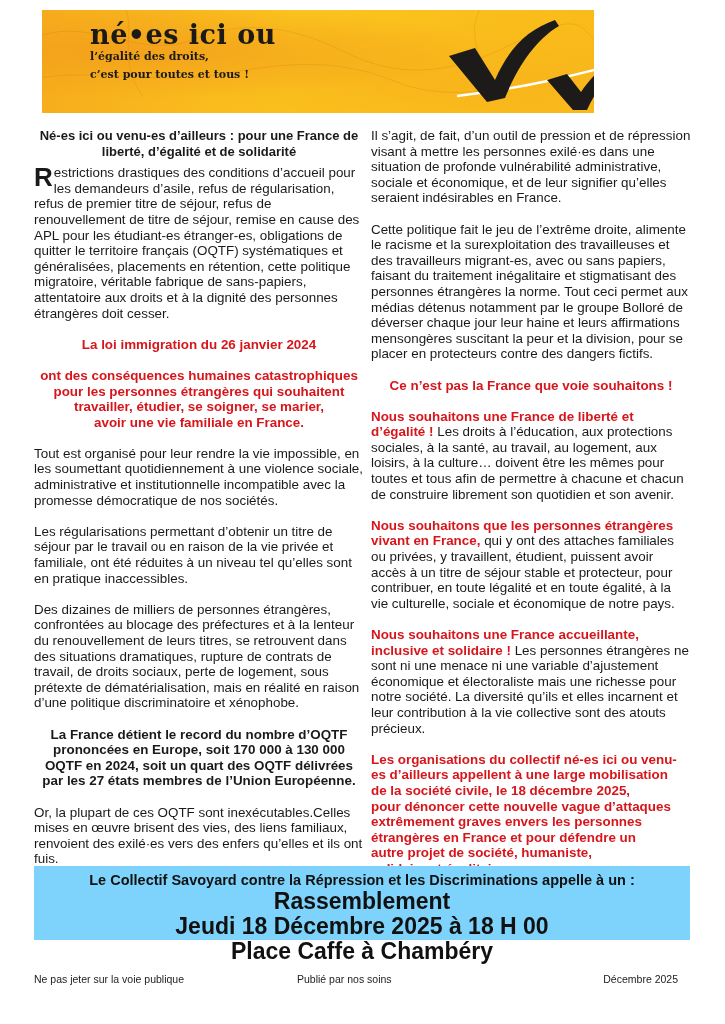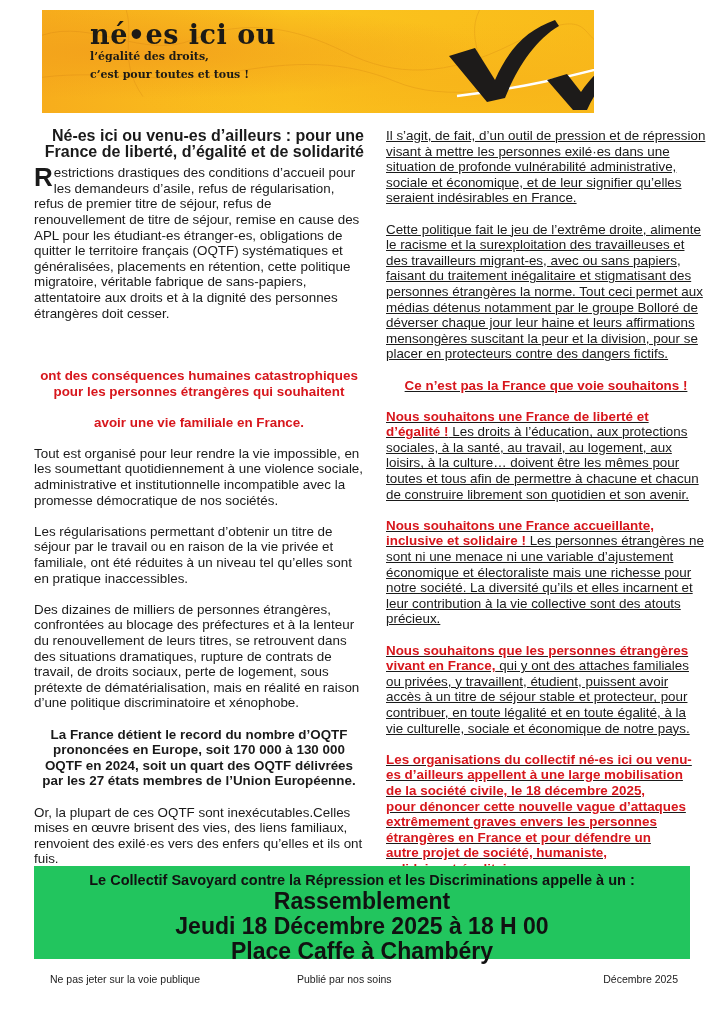--- a/index.html
+++ b/index.html
@@ -21,31 +21,31 @@
     .banner .title {
       position: absolute; left: 48px; top: 12px;
       font-family: "DejaVu Serif", serif; font-weight: bold; color: #1c1a16;
     }
     .banner .t1 { font-size: 27px; line-height: 26px; letter-spacing: 0.5px; }
     .banner .t2 { font-size: 11px; line-height: 18px; }
     .banner .checks { position: absolute; left: 405px; top: 8px; width: 230px; height: 92px; }
 
     .col { position: absolute; top: 128px; font-size: 13.4px; line-height: 15.6px; }
     .col-left { left: 34px; width: 330px; }
-    .col-right { left: 386px; width: 320px; text-decoration: underline; }
+    .col-right { left: 371px; width: 320px; }
     .col p { margin: 0 0 15.6px 0; }
     .center { text-align: center; }
     .bold { font-weight: bold; }
     .red { color: #d7161c; }
-    .heading { font-weight: bold; text-align: right; font-size: 16px; margin-bottom: 6px !important; }
+    .heading { font-weight: bold; text-align: center; font-size: 13px; margin-bottom: 6px !important; }
     .dropcap { font-size: 26px; font-weight: bold; line-height: 20px; float: left; margin-right: 1px; margin-top: 2px; }
 
     .callout {
-      position: absolute; left: 34px; top: 866px; width: 656px; height: 93px;
-      background: #22c55e; text-align: center; font-weight: bold; color: #111;
+      position: absolute; left: 34px; top: 866px; width: 656px; height: 74px;
+      background: #7dd3fc; text-align: center; font-weight: bold; color: #111;
     }
     .callout .intro { font-size: 14.5px; padding-top: 6px; line-height: 17px; }
     .callout .big { font-size: 23px; line-height: 25px; }
 
     .footer {
       position: absolute; left: 34px; top: 973px; width: 656px; font-size: 10.5px; color: #222;
     }
     .footer span { position: absolute; top: 0; }
   </style>
 </head>
@@ -67,57 +67,57 @@
     <path d="M10 78 C60 72 120 62 225 30" stroke="#ffffff" stroke-width="2.5" fill="none"></path>
     <path d="M2 38 L28 30 L48 62 C62 30 80 12 108 2 L112 8 C88 22 70 50 58 80 L40 84 Z" fill="#1d1b1a"></path>
     <path d="M100 62 L120 56 L134 74 C146 56 160 44 180 36 L183 42 C165 52 150 70 140 92 L126 92 Z" fill="#1d1b1a"></path>
   </svg>
 </div>
 
 <div class="col col-left">
   <p class="heading">Né-es ici ou venu-es d’ailleurs : pour une France de liberté, d’égalité et de solidarité</p>
   <p><span class="dropcap">R</span><span>estrictions drastiques des conditions d’accueil pour les demandeurs d’asile, refus de régularisation, refus de premier titre de séjour, refus de renouvellement de titre de séjour, remise en cause des APL pour les étudiant-es étranger-es, obligations de quitter le territoire français (OQTF) systématiques et généralisées, placements en rétention, cette politique migratoire, véritable fabrique de sans-papiers, attentatoire aux droits et à la dignité des personnes étrangères doit cesser.</span></p>
   <p class="center bold red">
-    <br>
+    <span>La loi immigration du 26 janvier 2024</span><br>
     <br>
     <span>ont des conséquences humaines catastrophiques</span><br>
     <span>pour les personnes étrangères qui souhaitent</span><br>
-    <br>
+    <span>travailler, étudier, se soigner, se marier,</span><br>
     <span>avoir une vie familiale en France.</span>
   </p>
   <p>Tout est organisé pour leur rendre la vie impossible, en les soumettant quotidiennement à une violence sociale, administrative et institutionnelle incompatible avec la promesse démocratique de nos sociétés.</p>
   <p>Les régularisations permettant d’obtenir un titre de séjour par le travail ou en raison de la vie privée et familiale, ont été réduites à un niveau tel qu’elles sont en pratique inaccessibles.</p>
   <p>Des dizaines de milliers de personnes étrangères, confrontées au blocage des préfectures et à la lenteur du renouvellement de leurs titres, se retrouvent dans des situations dramatiques, rupture de contrats de travail, de droits sociaux, perte de logement, sous prétexte de dématérialisation, mais en réalité en raison d’une politique discriminatoire et xénophobe.</p>
   <p class="center bold">La France détient le record du nombre d’OQTF prononcées en Europe, soit 170 000 à 130 000 OQTF en 2024, soit un quart des OQTF délivrées par les 27 états membres de l’Union Européenne.</p>
   <p>Or, la plupart de ces OQTF sont inexécutables.Celles mises en œuvre brisent des vies, des liens familiaux, renvoient des exilé·es vers des enfers qu’elles et ils ont fuis.</p>
 </div>
 
 <div class="col col-right">
   <p>Il s’agit, de fait, d’un outil de pression et de répression visant à mettre les personnes exilé·es dans une situation de profonde vulnérabilité administrative, sociale et économique, et de leur signifier qu’elles seraient indésirables en France.</p>
   <p>Cette politique fait le jeu de l’extrême droite, alimente le racisme et la surexploitation des travailleuses et des travailleurs migrant-es, avec ou sans papiers, faisant du traitement inégalitaire et stigmatisant des personnes étrangères la norme. Tout ceci permet aux médias détenus notamment par le groupe Bolloré de déverser chaque jour leur haine et leurs affirmations mensongères suscitant la peur et la division, pour se placer en protecteurs contre des dangers fictifs.</p>
   <p class="center bold red">Ce n’est pas la France que voie souhaitons !</p>
   <p><span class="bold red">Nous souhaitons une France de liberté et d’égalité !</span><span> Les droits à l’éducation, aux protections sociales, à la santé, au travail, au logement, aux loisirs, à la culture… doivent être les mêmes pour toutes et tous afin de permettre à chacune et chacun de construire librement son quotidien et son avenir.</span></p>
+  <p><span class="bold red">Nous souhaitons que les personnes étrangères vivant en France,</span><span> qui y ont des attaches familiales ou privées, y travaillent, étudient, puissent avoir accès à un titre de séjour stable et protecteur, pour contribuer, en toute légalité et en toute égalité, à la vie culturelle, sociale et économique de notre pays.</span></p>
   <p><span class="bold red">Nous souhaitons une France accueillante, inclusive et solidaire !</span><span> Les personnes étrangères ne sont ni une menace ni une variable d’ajustement économique et électoraliste mais une richesse pour notre société. La diversité qu’ils et elles incarnent et leur contribution à la vie collective sont des atouts précieux.</span></p>
-  <p><span class="bold red">Nous souhaitons que les personnes étrangères vivant en France,</span><span> qui y ont des attaches familiales ou privées, y travaillent, étudient, puissent avoir accès à un titre de séjour stable et protecteur, pour contribuer, en toute légalité et en toute égalité, à la vie culturelle, sociale et économique de notre pays.</span></p>
   <p class="bold red">
     <span>Les organisations du collectif né-es ici ou venu-</span><br>
     <span>es d’ailleurs appellent à une large mobilisation</span><br>
     <span>de la société civile, le 18 décembre 2025,</span><br>
     <span>pour dénoncer cette nouvelle vague d’attaques</span><br>
     <span>extrêmement graves envers les personnes</span><br>
     <span>étrangères en France et pour défendre un</span><br>
     <span>autre projet de société, humaniste,</span><br>
     <span>solidaire et égalitaire.</span>
   </p>
 </div>
 
 <div class="callout">
   <div class="intro">Le Collectif Savoyard contre la Répression et les Discriminations appelle à un :</div>
   <div class="big">Rassemblement</div>
   <div class="big">Jeudi 18 Décembre 2025 à 18 H 00</div>
   <div class="big">Place Caffe à Chambéry</div>
 </div>
 
 <div class="footer">
-  <span style="left:16px">Ne pas jeter sur la voie publique</span>
+  <span style="left:0">Ne pas jeter sur la voie publique</span>
   <span style="left:263px">Publié par nos soins</span>
   <span style="right:12px">Décembre 2025</span>
 </div>
 
 </body></html>

